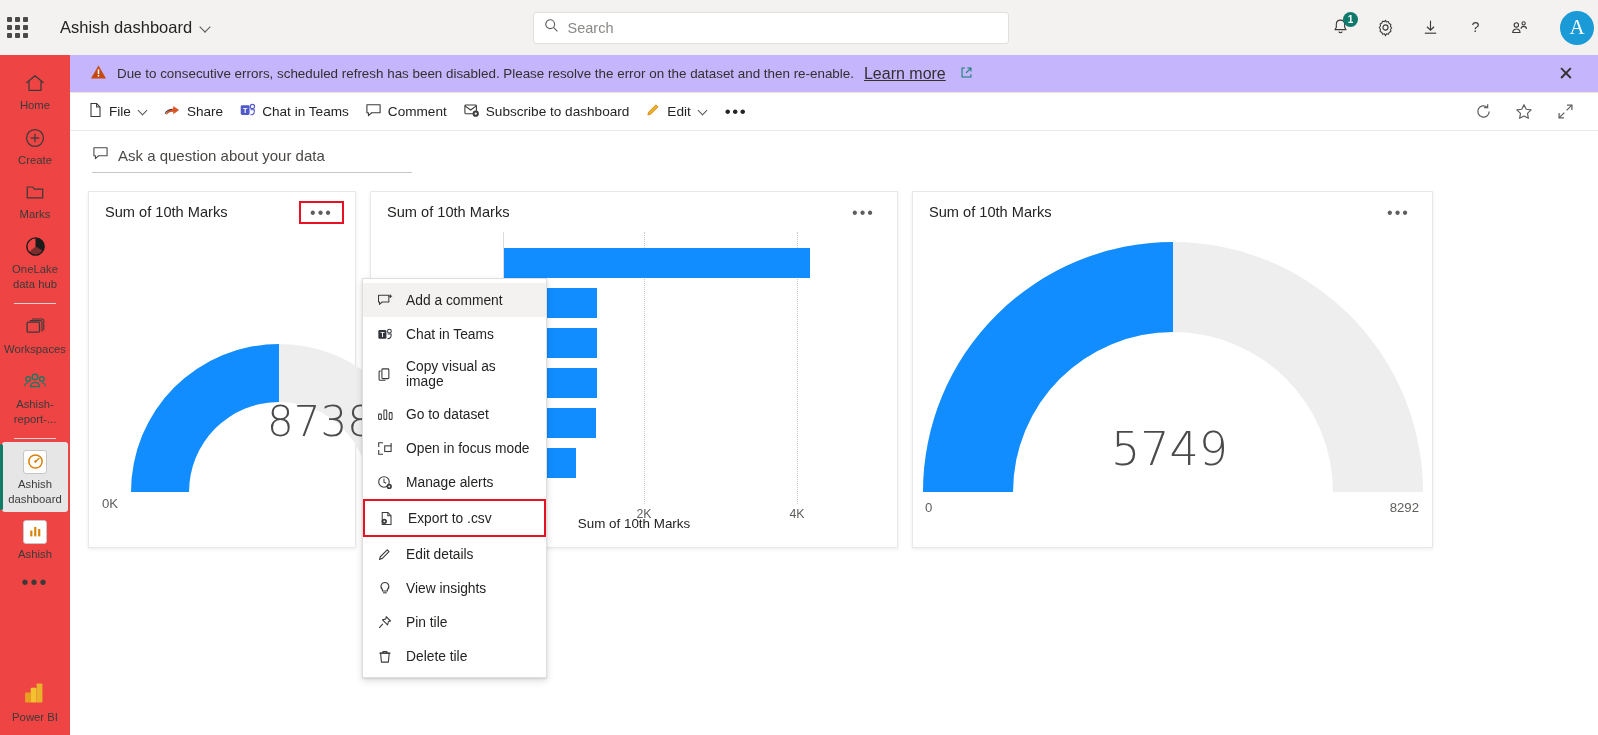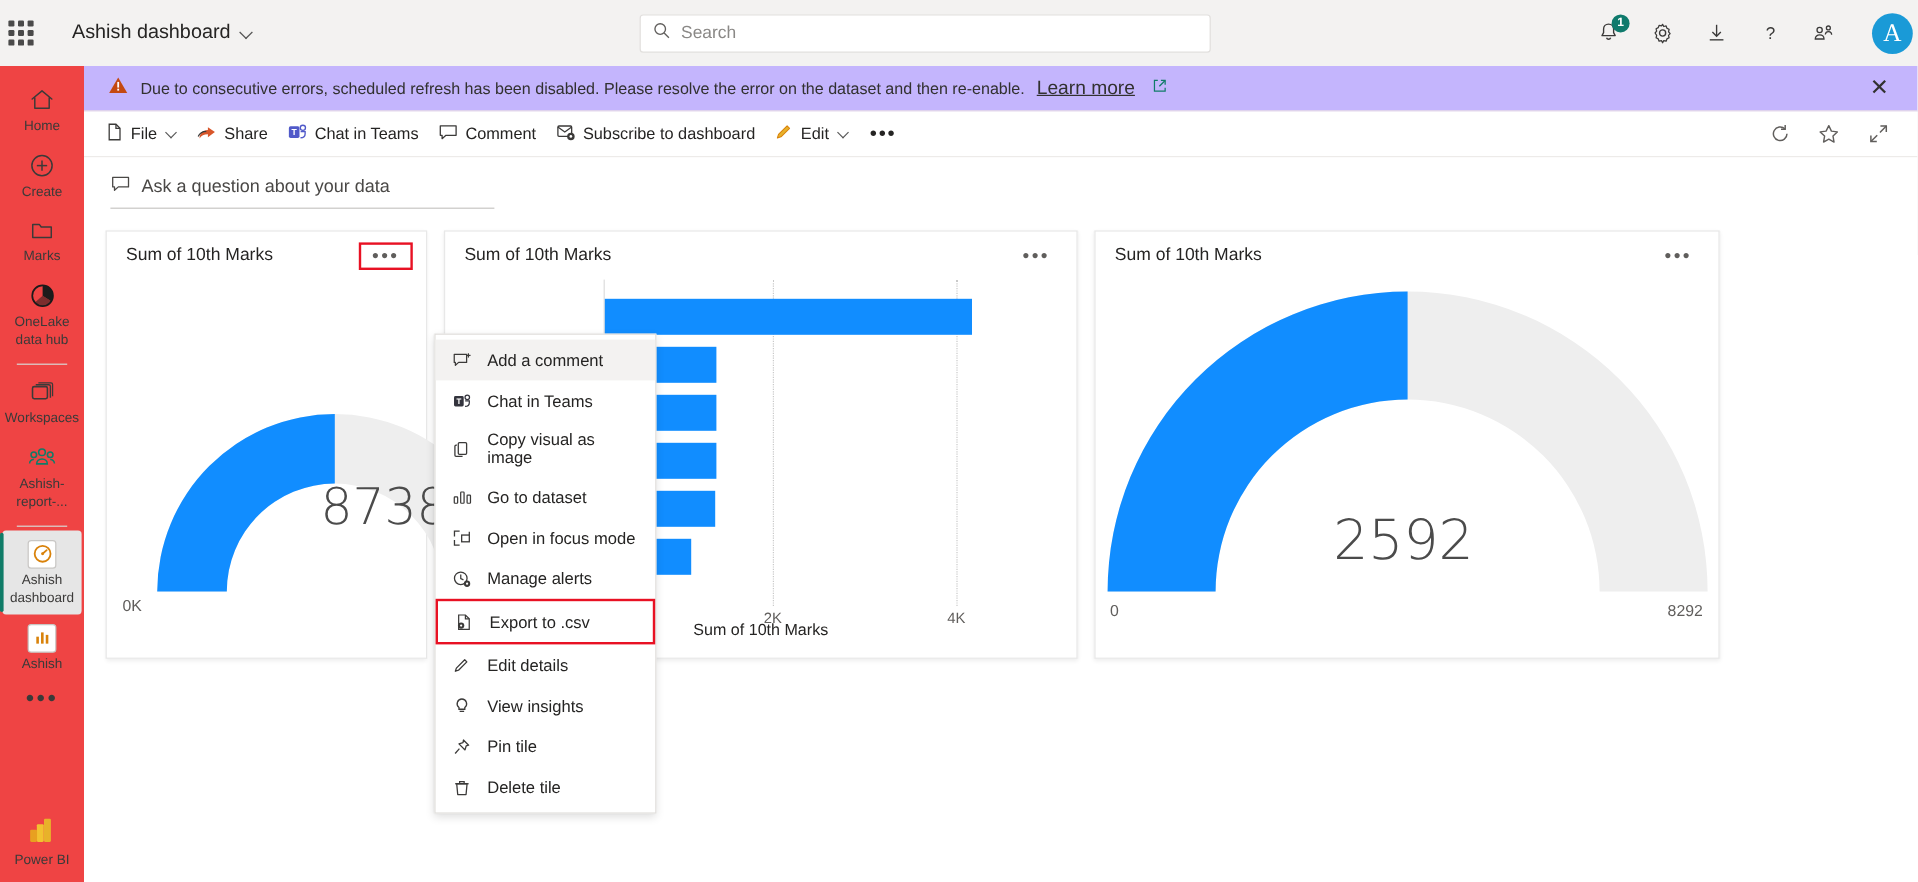--- a/index.html
+++ b/index.html
@@ -531,21 +531,21 @@
           <div class="tile tile-c">
             <div class="tile-title">Sum of 10th Marks</div>
             <div class="tile-menu-btn">•••</div>
 
             <div class="gauge">
               <svg width="521" height="300" viewBox="0 0 521 300">
 
                 <path d="M 10 270 A 250 250 0 0 1 510 270 L 420 270 A 160 160 0 0 0 100 270 Z" fill="#eeeeee"></path>
                 <path d="M 10 270 A 250 250 0 0 1 260 20 L 260 110 A 160 160 0 0 0 100 270 Z" fill="#118dff"></path>
               </svg>
-              <div class="gauge-val" style="left:198px; top:200px; font-size:46px;">2592</div>
+              <div class="gauge-val" style="left:198px; top:200px; font-size:46px;">5749</div>
               <div class="gauge-min" style="left:12px; top:278px;">0</div>
               <div class="gauge-max" style="right:13px; top:278px;">8292</div>
             </div>
           </div>
 
         </div>
       </div>
 
       <div class="ctx">
 

